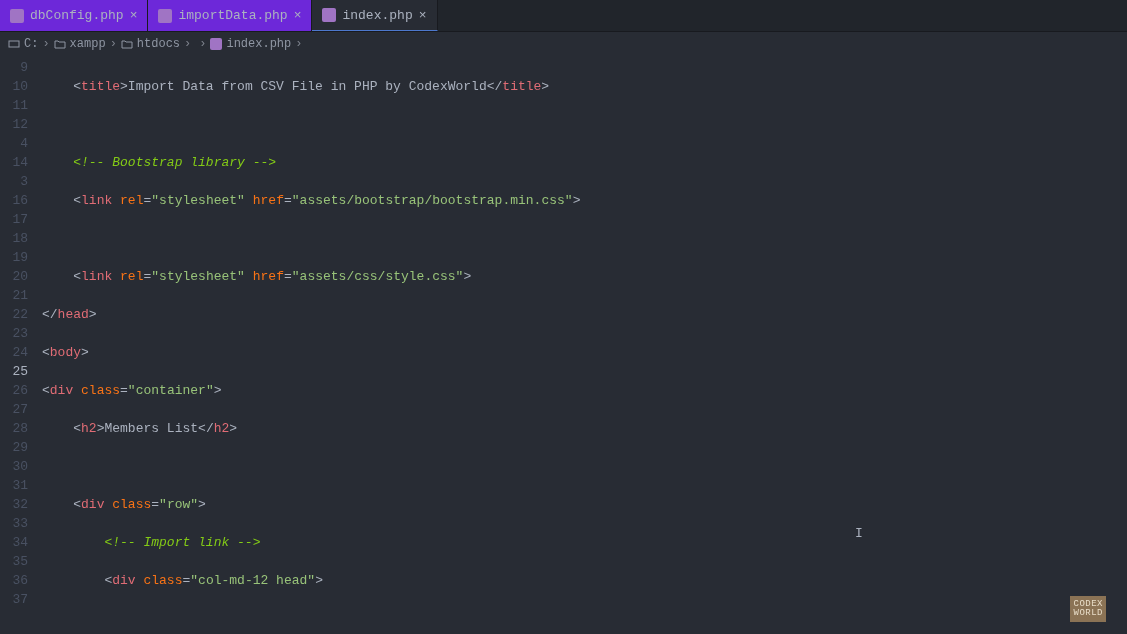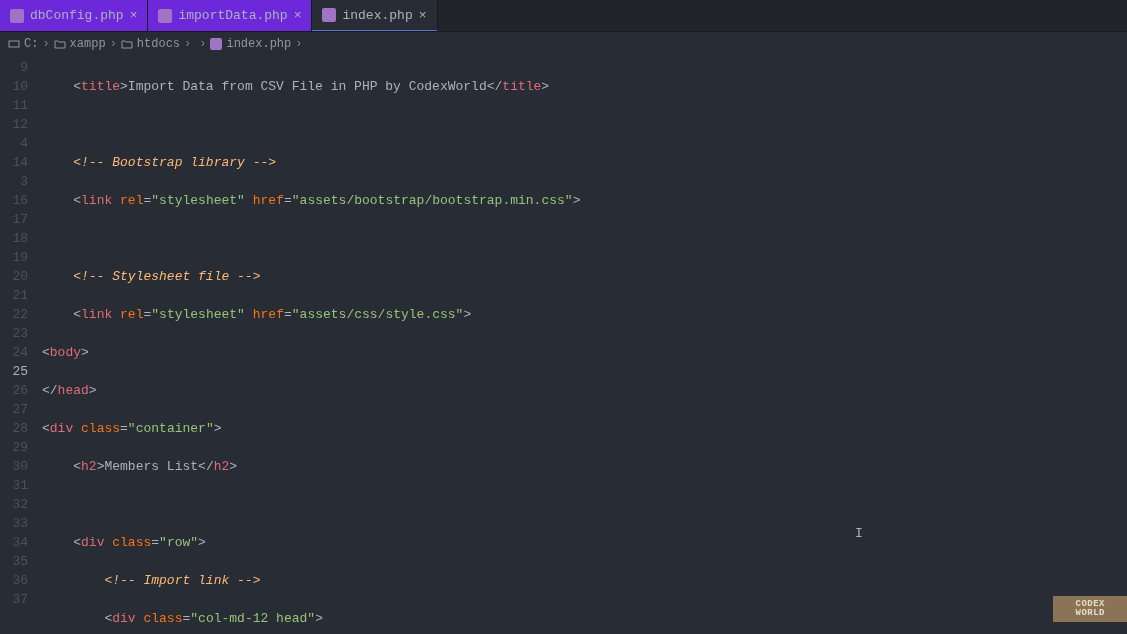--- a/index.html
+++ b/index.html
@@ -87,33 +87,33 @@
   line-height: 19px;
   padding-top: 2px;
   white-space: pre;
   overflow: hidden;
 }
 .line { height: 19px; }
 .c-tag { color: #e06c75; }
 .c-attr { color: #f97316; }
 .c-str { color: #98c379; }
 .c-punc { color: #abb2bf; }
-.c-comment { color: #fdba74; font-style: italic; margin-top: 24px; }
+.c-comment { color: #84cc16; font-style: italic; margin-top: 24px; }
 .c-text { color: #abb2bf; }
 .watermark {
   position: absolute;
-  right: 0;
+  right: 21px;
   bottom: 12px;
   background: #8b7355;
   color: #e8ddc8;
   font-size: 9px;
-  padding: 4px 22px;
+  padding: 4px 3px;
   text-align: center;
   line-height: 1;
-  font-weight: bold;
+  font-weight: normal;
   letter-spacing: 0.5px;
 }
 .cursor-ibeam {
   position: absolute;
   color: #abb2bf;
 }
 .chevron { font-size: 12px; }
 </style>
 </head>
 <body>
@@ -219,24 +219,23 @@
     <div class="line">35</div>
     <div class="line">36</div>
     <div class="line">37</div>
   </div>
   <div class="code">
 <div class="line">    <span class="c-punc">&lt;</span><span class="c-tag">title</span><span class="c-punc">&gt;</span><span class="c-text">Import Data from CSV File in PHP by CodexWorld</span><span class="c-punc">&lt;/</span><span class="c-tag">title</span><span class="c-punc">&gt;</span></div>
 <div class="line"></div>
 <div class="line">    <span class="c-comment">&lt;!-- Bootstrap library --&gt;</span></div>
 <div class="line">    <span class="c-punc">&lt;</span><span class="c-tag">link</span> <span class="c-attr">rel</span><span class="c-punc">=</span><span class="c-str">"<span>stylesheet</span>"</span> <span class="c-attr">href</span><span class="c-punc">=</span><span class="c-str">"<span>assets/bootstrap/bootstrap.min.css</span>"</span><span class="c-punc">&gt;</span></div>
 <div class="line"></div>
-<div class="line">    <span class="c-comment">&lt;!-- Stylesheet file --&gt;</span></div>
 <div class="line">    <span class="c-punc">&lt;</span><span class="c-tag">link</span> <span class="c-attr">rel</span><span class="c-punc">=</span><span class="c-str">"<span>stylesheet</span>"</span> <span class="c-attr">href</span><span class="c-punc">=</span><span class="c-str">"<span>assets/css/style.css</span>"</span><span class="c-punc">&gt;</span></div>
+<div class="line"><span class="c-punc">&lt;/</span><span class="c-tag">head</span><span class="c-punc">&gt;</span></div>
 <div class="line"><span class="c-punc">&lt;</span><span class="c-tag">body</span><span class="c-punc">&gt;</span></div>
-<div class="line"><span class="c-punc">&lt;/</span><span class="c-tag">head</span><span class="c-punc">&gt;</span></div>
 <div class="line"><span class="c-punc">&lt;</span><span class="c-tag">div</span> <span class="c-attr">class</span><span class="c-punc">=</span><span class="c-str">"<span>container</span>"</span><span class="c-punc">&gt;</span></div>
 <div class="line">    <span class="c-punc">&lt;</span><span class="c-tag">h2</span><span class="c-punc">&gt;</span><span class="c-text">Members List</span><span class="c-punc">&lt;/</span><span class="c-tag">h2</span><span class="c-punc">&gt;</span></div>
 <div class="line"></div>
 <div class="line">    <span class="c-punc">&lt;</span><span class="c-tag">div</span> <span class="c-attr">class</span><span class="c-punc">=</span><span class="c-str">"<span>row</span>"</span><span class="c-punc">&gt;</span></div>
 <div class="line">        <span class="c-comment">&lt;!-- Import link --&gt;</span></div>
 <div class="line">        <span class="c-punc">&lt;</span><span class="c-tag">div</span> <span class="c-attr">class</span><span class="c-punc">=</span><span class="c-str">"<span>col-md-12 head</span>"</span><span class="c-punc">&gt;</span></div>
 
 
 
 

